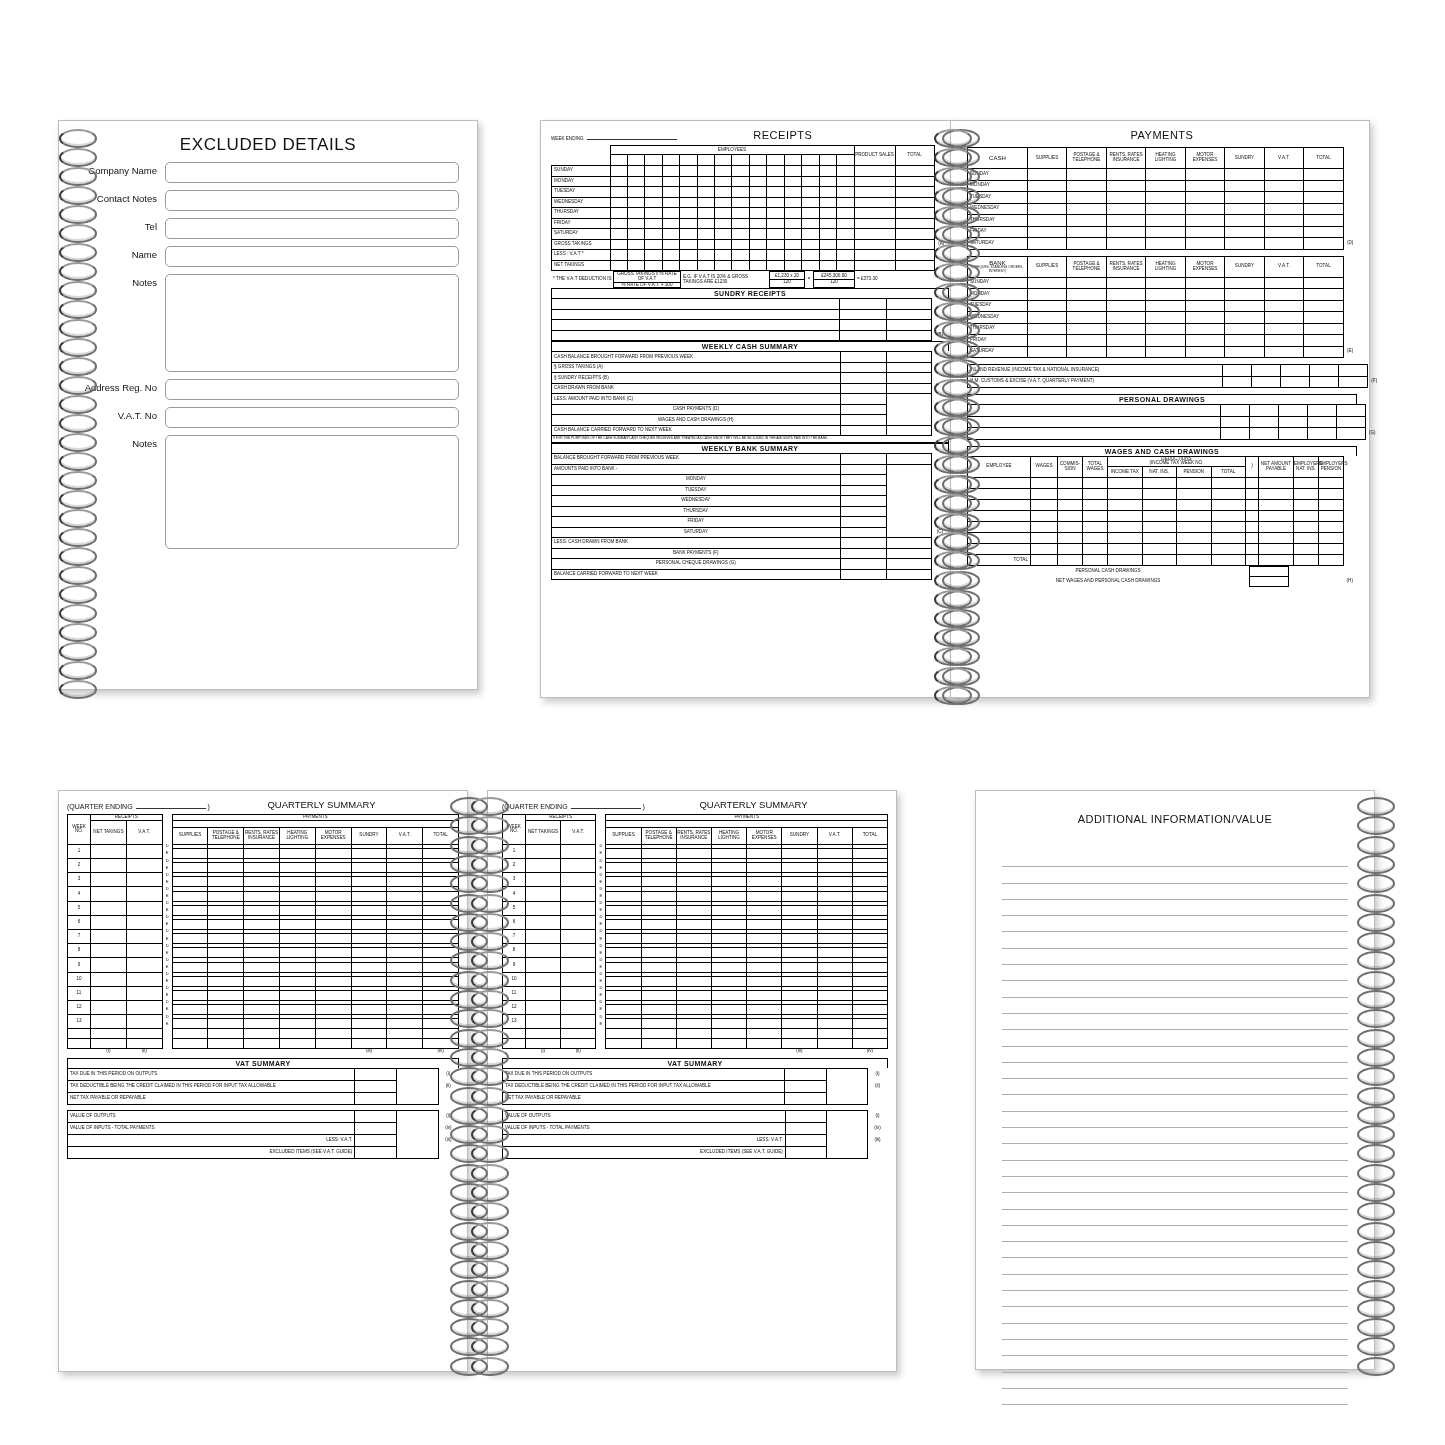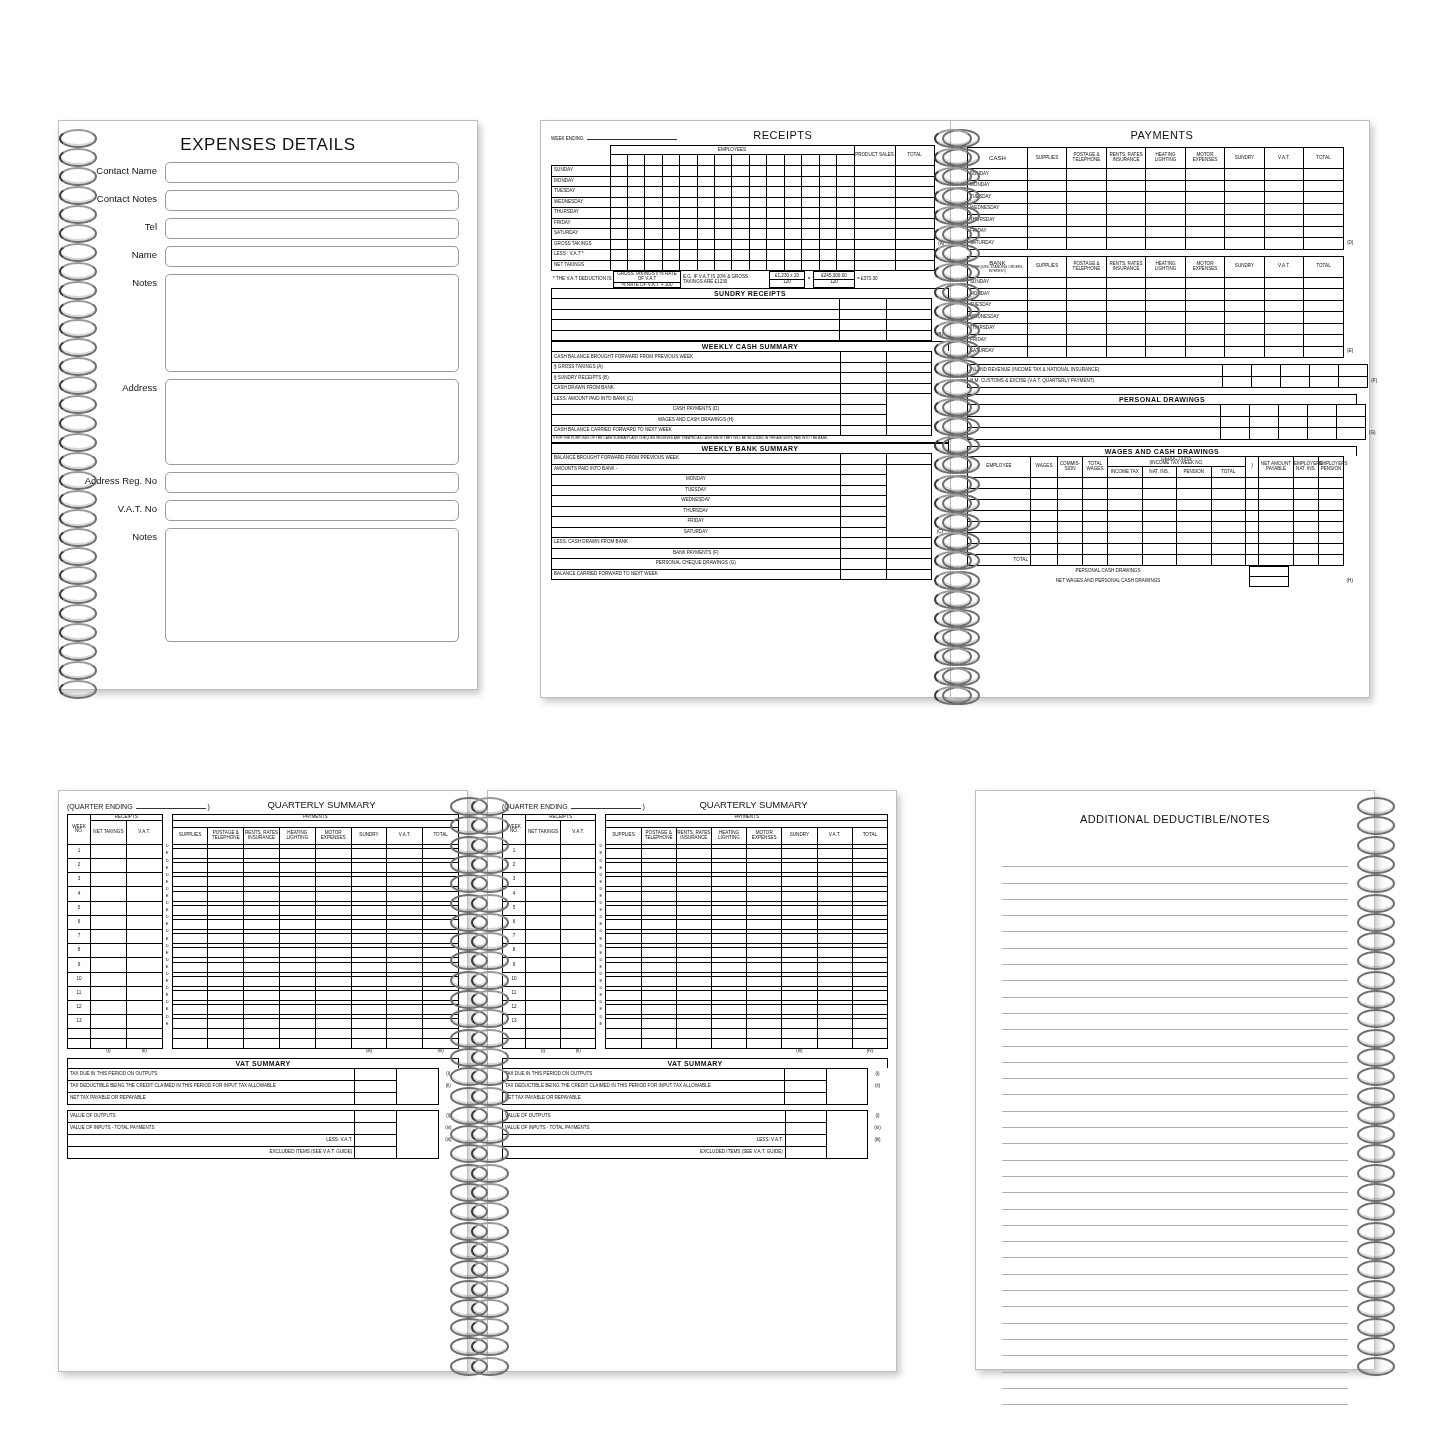--- a/index.html
+++ b/index.html
@@ -65,45 +65,41 @@
       <div class="ring" style="top:407px"></div>
       <div class="ring" style="top:426px"></div>
       <div class="ring" style="top:445px"></div>
       <div class="ring" style="top:464px"></div>
       <div class="ring" style="top:483px"></div>
       <div class="ring" style="top:502px"></div>
       <div class="ring" style="top:521px"></div>
       <div class="ring" style="top:540px"></div>
       <div class="ring" style="top:559px"></div>
     </div>
-  <div class="title">EXPENSES DETAILS</div>
+  <div class="title">EXCLUDED DETAILS</div>
   <div id="p1-fields">
       <div class="row">
-        <div class="rlbl">Contact Name</div>
+        <div class="rlbl">Company Name</div>
         <div class="fld"></div>
       </div>
       <div class="row">
         <div class="rlbl">Contact Notes</div>
         <div class="fld"></div>
       </div>
       <div class="row">
         <div class="rlbl">Tel</div>
         <div class="fld"></div>
       </div>
       <div class="row">
         <div class="rlbl">Name</div>
         <div class="fld"></div>
       </div>
       <div class="row">
         <div class="rlbl">Notes</div>
         <div class="fld big"></div>
-      </div>
-      <div class="row">
-        <div class="rlbl">Address</div>
-        <div class="fld big2"></div>
       </div>
       <div class="row">
         <div class="rlbl">Address Reg. No</div>
         <div class="fld"></div>
       </div>
       <div class="row">
         <div class="rlbl">V.A.T. No</div>
         <div class="fld"></div>
       </div>
       <div class="row">
@@ -1986,21 +1982,21 @@
       <div class="ring" style="top:430.6px"></div>
       <div class="ring" style="top:449.90000000000003px"></div>
       <div class="ring" style="top:469.20000000000005px"></div>
       <div class="ring" style="top:488.5px"></div>
       <div class="ring" style="top:507.8px"></div>
       <div class="ring" style="top:527.1px"></div>
       <div class="ring" style="top:546.4px"></div>
       <div class="ring" style="top:565.7px"></div>
     </div>
   <div style="padding:22px 26px 0 26px;">
-    <div style="text-align:center;font-size:11px;letter-spacing:.4px;">ADDITIONAL DEDUCTIBLE/NOTES</div>
+    <div style="text-align:center;font-size:11px;letter-spacing:.4px;">ADDITIONAL INFORMATION/VALUE</div>
     <div id="p6-lines" style="margin-top:26px;">
         <div class="notesline"></div>
         <div class="notesline"></div>
         <div class="notesline"></div>
         <div class="notesline"></div>
         <div class="notesline"></div>
         <div class="notesline"></div>
         <div class="notesline"></div>
         <div class="notesline"></div>
         <div class="notesline"></div>

